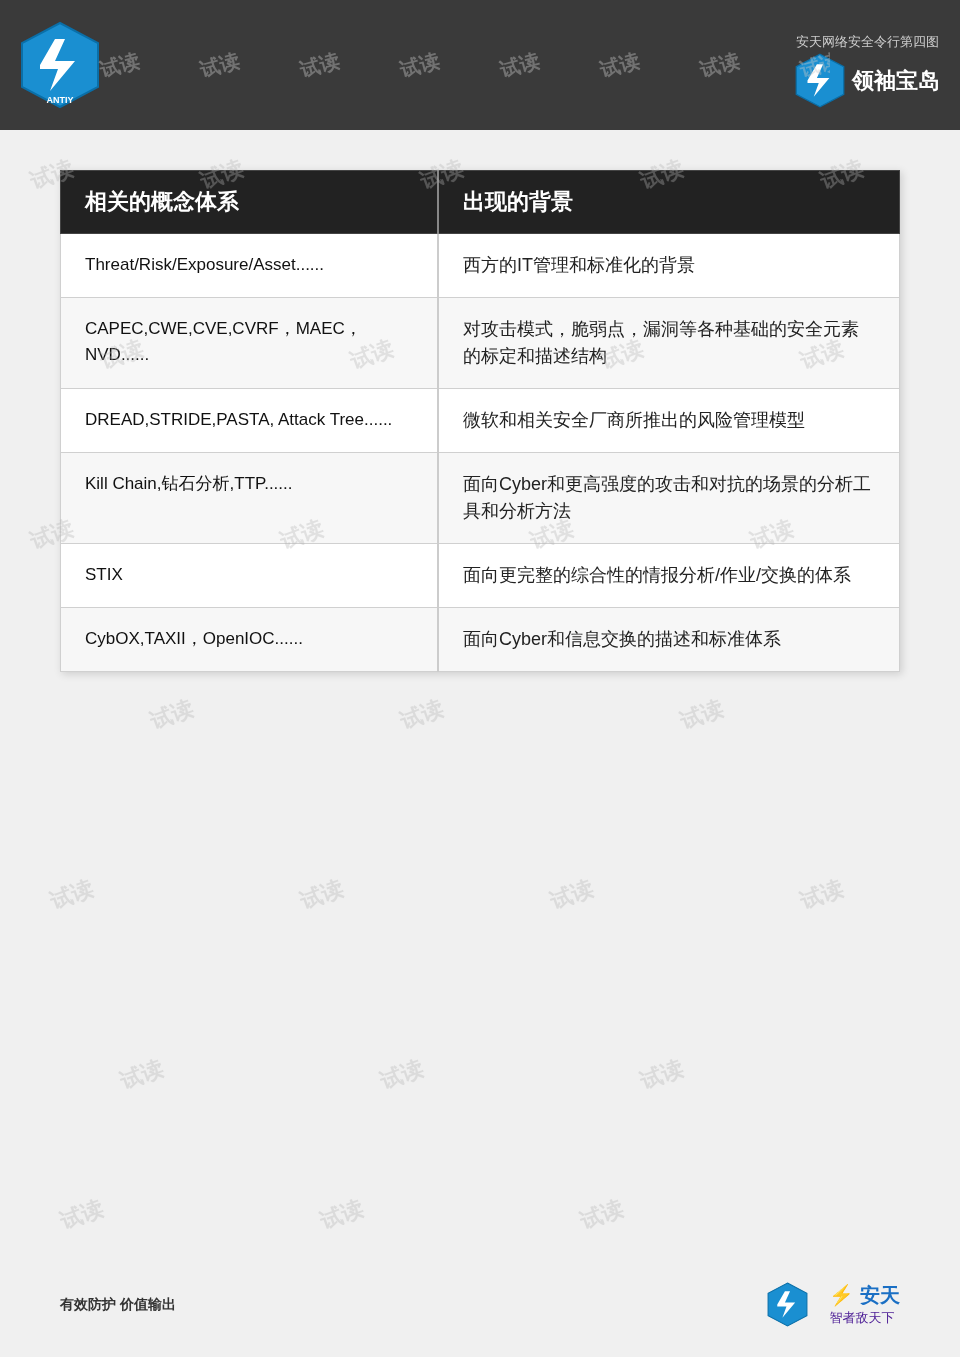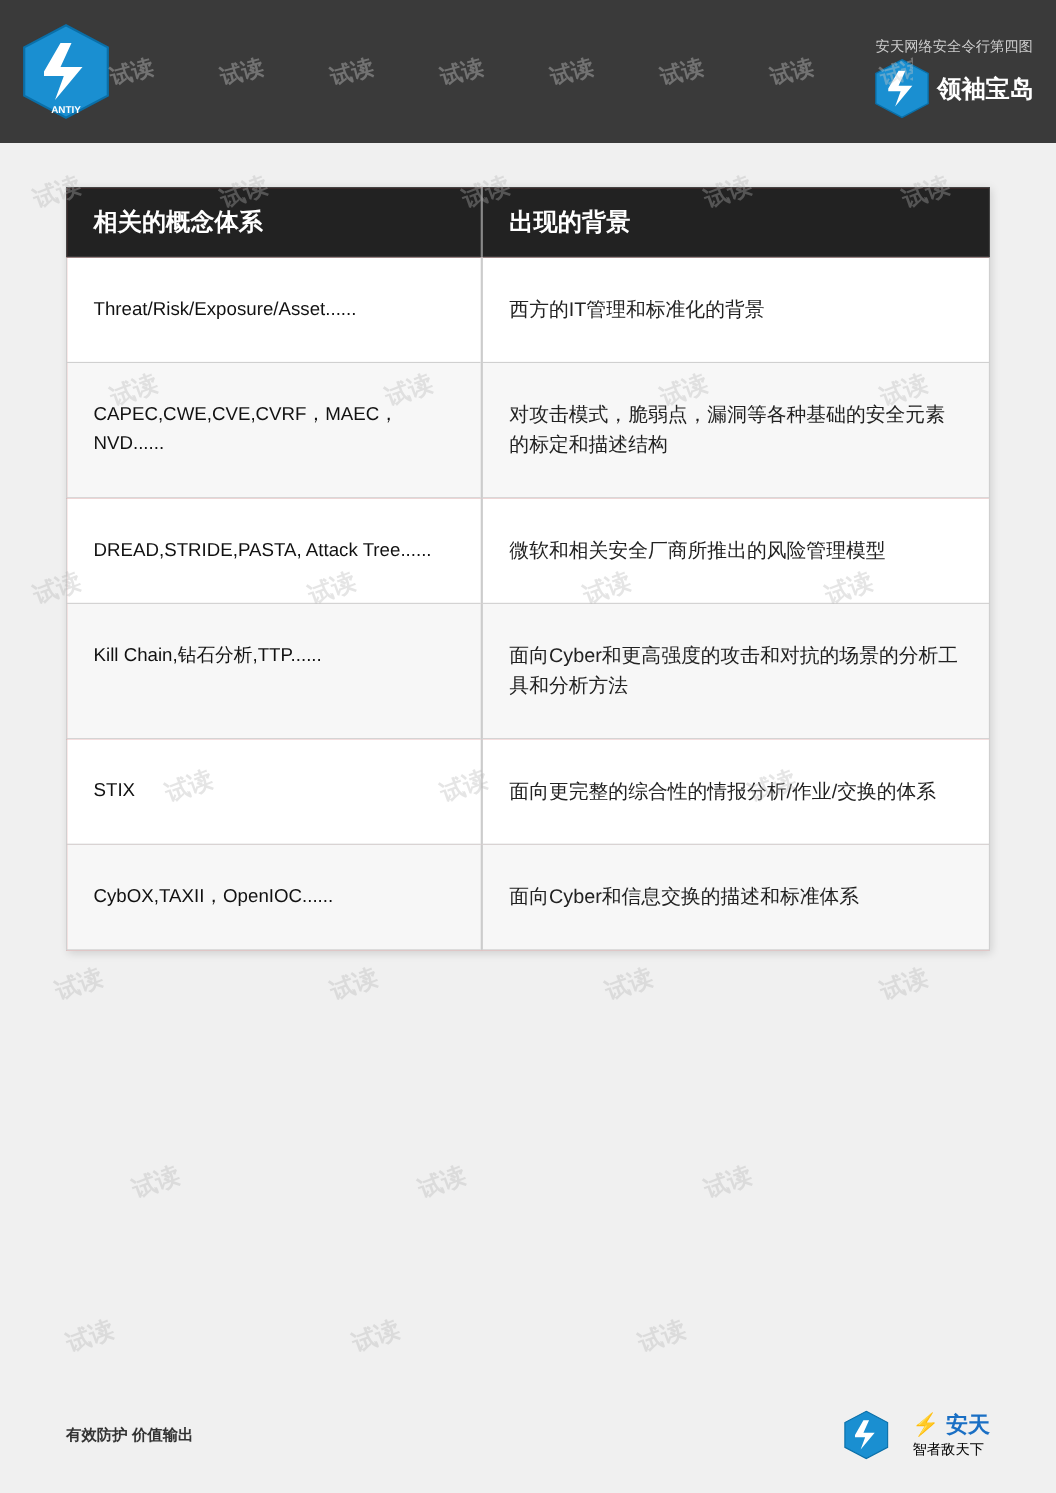--- a/index.html
+++ b/index.html
@@ -62,41 +62,41 @@
     
     .main-content {
       padding: 40px 60px;
       position: relative;
     }
 
     
     .data-table {
       width: 100%;
       border-collapse: collapse;
-      background: #ef4444;
+      background: #8b5cf6;
       box-shadow: 2px 2px 8px rgba(0,0,0,0.15);
     }
 
     .table-header-row th {
       background: #222222;
       color: white;
       font-size: 22px;
       font-weight: bold;
       padding: 16px 24px;
       text-align: left;
       border: 1px solid #444;
     }
 
     .table-header-row th:first-child {
       border-right: 2px solid #888;
       width: 45%;
     }
 
     .data-table td {
-      padding: 34px 24px;
+      padding: 18px 24px;
       border: 1px solid #d0d0d0;
       font-size: 18px;
       vertical-align: top;
       line-height: 1.5;
     }
 
     .data-table tr:nth-child(even) td {
       background: #f7f7f7;
     }
 
@@ -194,21 +194,21 @@
     }
 
     .footer-logo-cn {
       font-size: 20px;
       font-weight: bold;
       color: #1a6fc4;
     }
 
     .footer-logo-slogan {
       font-size: 13px;
-      color: #000000;
+      color: #4c1d95;
     }
   </style>
 </head>
 <body>
 
 <div class="header">
 
   <div class="logo-area">
     <div class="logo-hexagon">
       <svg viewBox="0 0 80 88" xmlns="http://www.w3.org/2000/svg">

